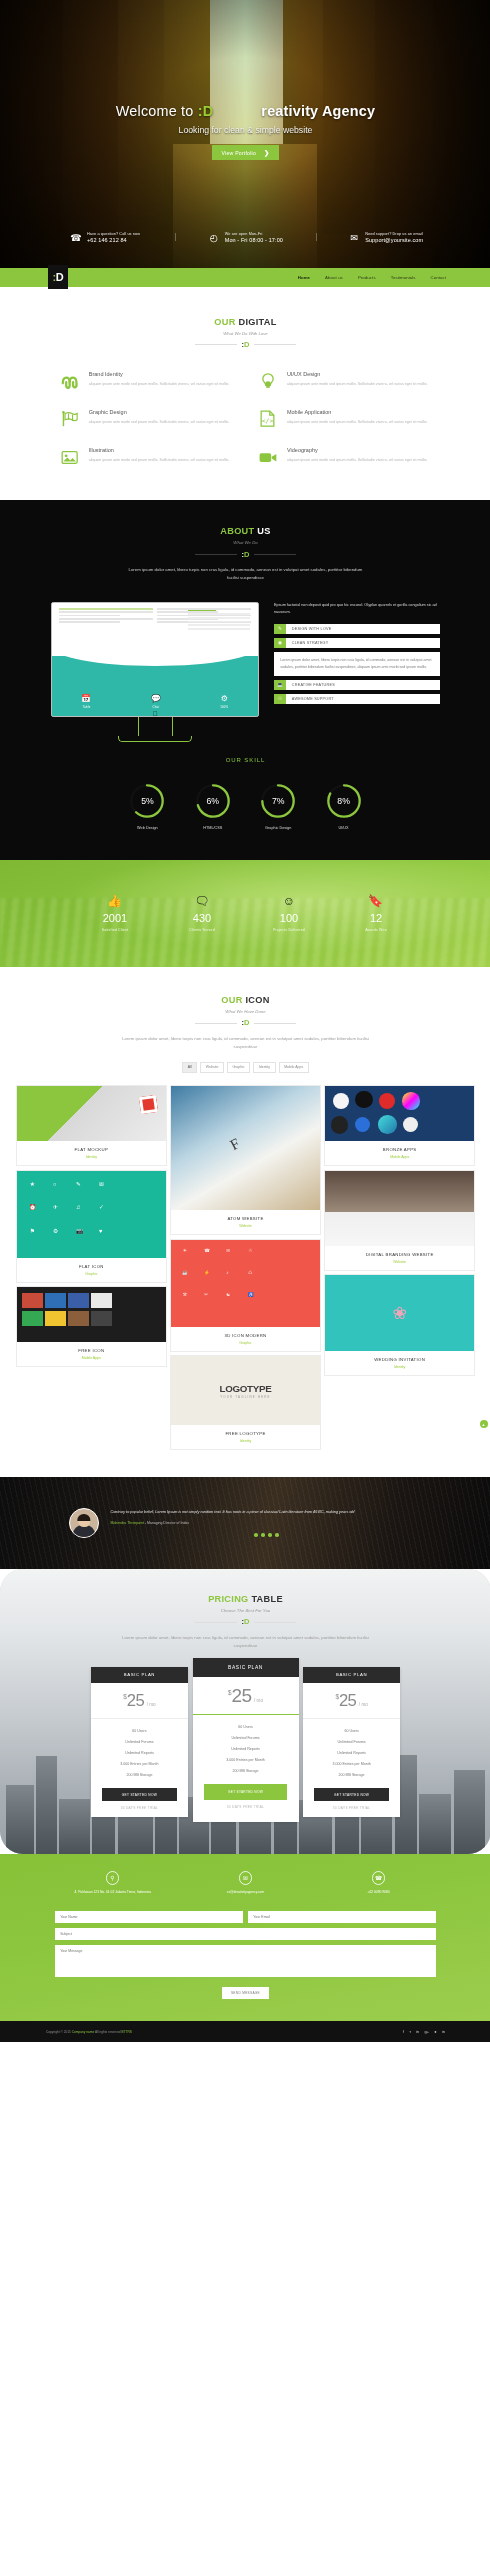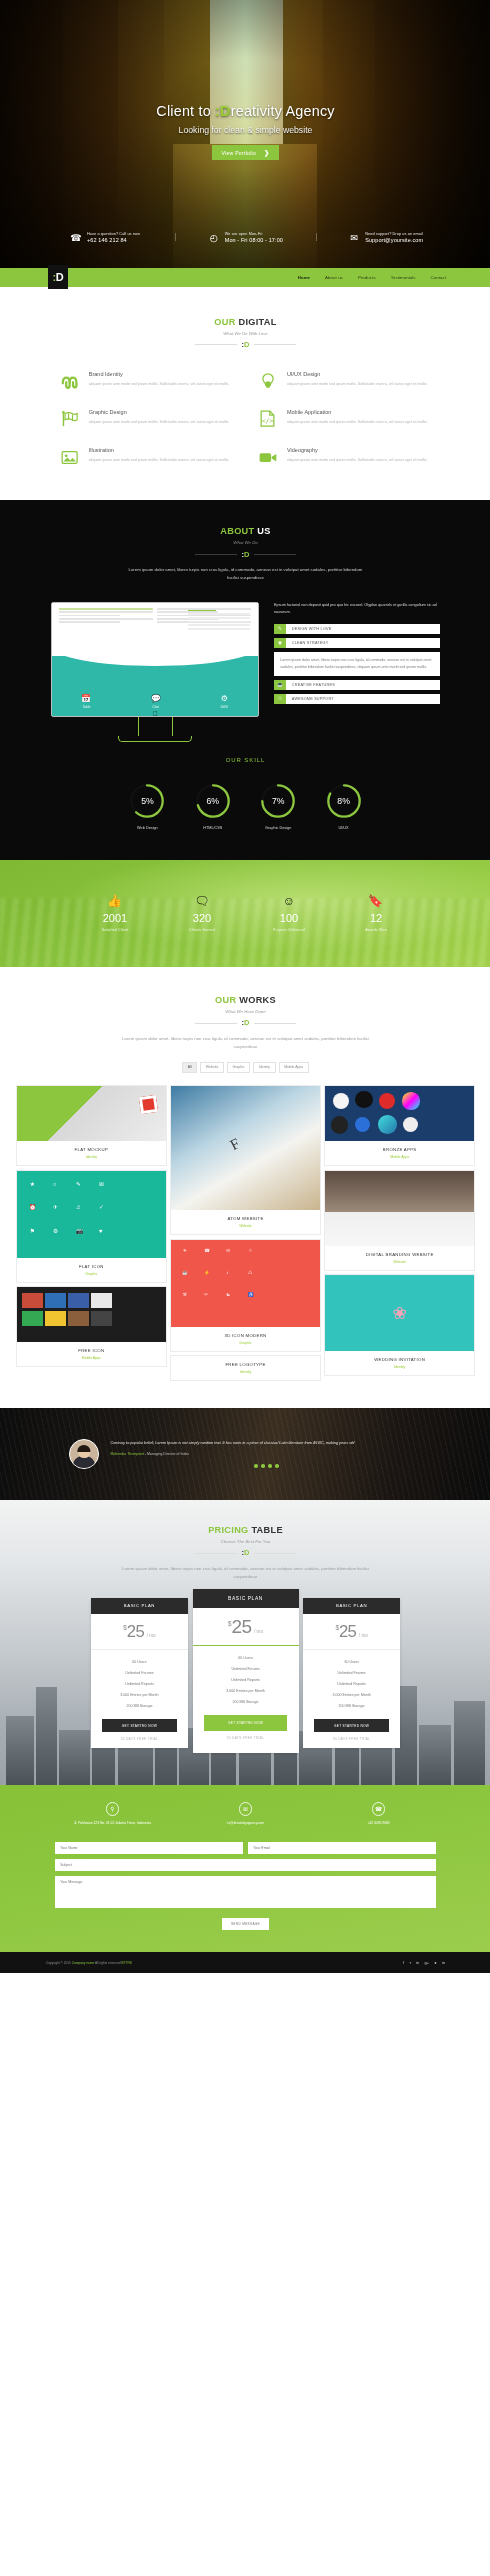--- a/index.html
+++ b/index.html
@@ -25,21 +25,21 @@
   .hero-overlay {
     position:absolute; inset:0;
     background:
       linear-gradient(90deg, rgba(20,10,2,.93) 0%, rgba(60,35,5,.72) 22%, rgba(120,110,10,.42) 42%,
         rgba(150,190,40,.30) 50%, rgba(120,80,8,.55) 62%, rgba(50,28,4,.85) 82%, rgba(14,8,2,.95) 100%);
   }
   .hero-vig { position:absolute; inset:0; background:radial-gradient(ellipse at 50% 42%, rgba(0,0,0,0) 25%, rgba(0,0,0,.55) 78%, rgba(0,0,0,.8) 100%); }
   .hero-content { position:absolute; left:0; right:0; top:103px; text-align:center; z-index:5; }
   .hero-title { font-size:14.4px; font-weight:400; color:#fff; letter-spacing:0.2px; text-shadow:0 0.6px 2.3px rgba(0,0,0,.6); }
   .hero-title .lg { color:#9ACD32; font-weight:700; }
-  .hero-title .bold { font-weight:400; }
+  .hero-title .bold { font-weight:700;padding-left:48px; }
   .hero-sub { margin-top:5.8px; font-size:8.7px; color:#f2f2f2; font-weight:300; text-shadow:0 0.6px 1.7px rgba(0,0,0,.6); }
   .hero-btn {
     display:inline-flex; align-items:center; gap:8px; margin-top:10.4px;
     background:#8CC63E; color:#fff; border:none; cursor:pointer;
     padding:4px 9.2px; font-size:5.2px; font-family:inherit; letter-spacing:0.2px;
   }
   .hero-btn .chev { font-size:6.3px; font-weight:700; }
 
   
   .contact-strip {
@@ -180,21 +180,21 @@
   .avatar .body { position:absolute; left:50%; bottom:0; transform:translateX(-50%); width:22px; height:11.5px; border-radius:9.2px 9.2px 0 0; background:#2b2b33; }
   .tcol { flex:1; }
   .tquote { color:#e6e6e6; font-size:3.8px; line-height:1.95; font-style:italic; }
   .tauth { margin-top:5.2px; font-size:3.5px; }
   .tauth .nm { color:#8CC63E; }
   .tauth .rl { color:#bdbdbd; }
   .tdots { margin-top:8px; display:flex; gap:3.5px; justify-content:center; }
   .tdots i { width:3.5px; height:3.5px; border-radius:50%; background:#8CC63E; display:block; }
 
   
-  .pricing { position:relative; padding:25.4px 0 32px; overflow:hidden; background:#cfd3d6; }
+  .pricing { position:relative; padding:25.4px 0 32px; overflow:hidden; background:#cfd3d6;border-radius:23px; }
   .pricing-bg { position:absolute; inset:0;
     background:linear-gradient(180deg,#f2f3f3 0%,#e3e6e8 22%,#c6cbcf 52%,#a9b0b5 78%,#9aa2a8 100%); }
   .city { position:absolute; left:0; right:0; bottom:0; height:66%; }
   .city i { position:absolute; bottom:0; background:linear-gradient(180deg,rgba(120,128,134,.85),rgba(70,78,84,.95)); }
   .pricing-in { position:relative; }
   .pricing .sec-title, .pricing .sec-sub, .pricing .sec-lead { position:relative; }
   .price-row { display:flex; justify-content:center; align-items:flex-start; gap:4.6px; margin-top:17.3px; }
   .plan { width:97px; background:#fff; text-align:center; box-shadow:0 0.6px 2.9px rgba(0,0,0,.16); }
   .plan.feat { width:106px; margin-top:-9.2px; padding-bottom:5.8px; }
   .plan-hd { background:#2b2b2b; color:#fff; font-size:4.3px; letter-spacing:0.6px; padding:5.2px 0; }
@@ -252,21 +252,21 @@
       <div class="bldg" style="left:323px;top:0;width:58px;height:234px;background:linear-gradient(180deg,#573a16,#1d1307)"></div>
       <div class="bldg" style="left:375px;top:0;width:63px;height:248px;background:linear-gradient(180deg,#3d2711,#150d04)"></div>
       <div class="bldg" style="left:433px;top:0;width:58px;height:268px;background:linear-gradient(180deg,#2a1a09,#0d0702)"></div>
       <div class="street"></div>
     </div>
     <div class="hero-overlay"></div>
     <div class="hero-vig"></div>
 
     <div class="hero-content">
       <div class="hero-title">
-        <span>Client to </span><span class="lg">:D</span><span class="bold">reativity Agency</span>
+        <span>Welcome to </span><span class="lg">:D</span><span class="bold">reativity Agency</span>
       </div>
       <div class="hero-sub">Looking for clean &amp; simple website</div>
       <button class="hero-btn">
         <span>View Portfolio</span>
         <span class="chev">❯</span>
       </button>
     </div>
 
     <div class="contact-strip">
       <div class="cst">
@@ -542,40 +542,40 @@
     <div class="cnt-bg"></div>
     <div class="cnt-kbd"></div>
     <div class="cnt-row">
       <div class="cnt">
         <div class="ci">👍</div>
         <div class="cv">2001</div>
         <div class="cl">Satisfied Client</div>
       </div>
       <div class="cnt">
         <div class="ci">🗨</div>
-        <div class="cv">320</div>
+        <div class="cv">430</div>
         <div class="cl">Clients Served</div>
       </div>
       <div class="cnt">
         <div class="ci">☺</div>
         <div class="cv">100</div>
         <div class="cl">Projects Delivered</div>
       </div>
       <div class="cnt">
         <div class="ci">🔖</div>
         <div class="cv">12</div>
         <div class="cl">Awards Won</div>
       </div>
     </div>
   </section>
 
   <section class="works">
     <div class="sec-head">
       <div class="sec-title">
-        <span class="g">OUR </span><span>WORKS</span>
+        <span class="g">OUR </span><span>ICON</span>
       </div>
       <div class="sec-sub">What We Have Done</div>
       <div class="divider">
         <span class="ln"></span>
         <span class="dd"><span class="blk">:</span>D</span>
         <span class="ln"></span>
       </div>
       <div class="sec-lead">Lorem ipsum dolor amet, libero turpis non cras ligula, id commodo, aenean est in volutpat amet sodales, porttitor bibendum facilisi suspendisse</div>
       <div class="filters">
         <button class="active">All</button>
@@ -656,20 +656,24 @@
               <span class="gi" style="left:33px;top:52px">✂</span>
             <span class="gi" style="left:55px;top:52px">☯</span>
               <span class="gi" style="left:77px;top:52px">♿</span>
           </div>
           <div class="pcap">
             <div class="pt">3D ICON MODERN</div>
             <div class="pc">Graphic</div>
           </div>
         </div>
         <div class="pcard">
+          <div class="pthumb th-logo th-logo-t" style="display:flex;align-items:center;justify-content:center;flex-direction:column;">
+            <div style="font-size:9.8px;font-weight:700;color:#3c3c3c;letter-spacing:-0.3px">LOGOTYPE</div>
+            <div style="font-size:2.9px;color:#999;letter-spacing:1.2px;margin-top:1.7px">YOUR TAGLINE HERE</div>
+          </div>
           <div class="pcap">
             <div class="pt">FREE LOGOTYPE</div>
             <div class="pc">Identity</div>
           </div>
         </div>
       </div>
 
       <div>
         <div class="pcard">
           <div class="pthumb th-bronze">

